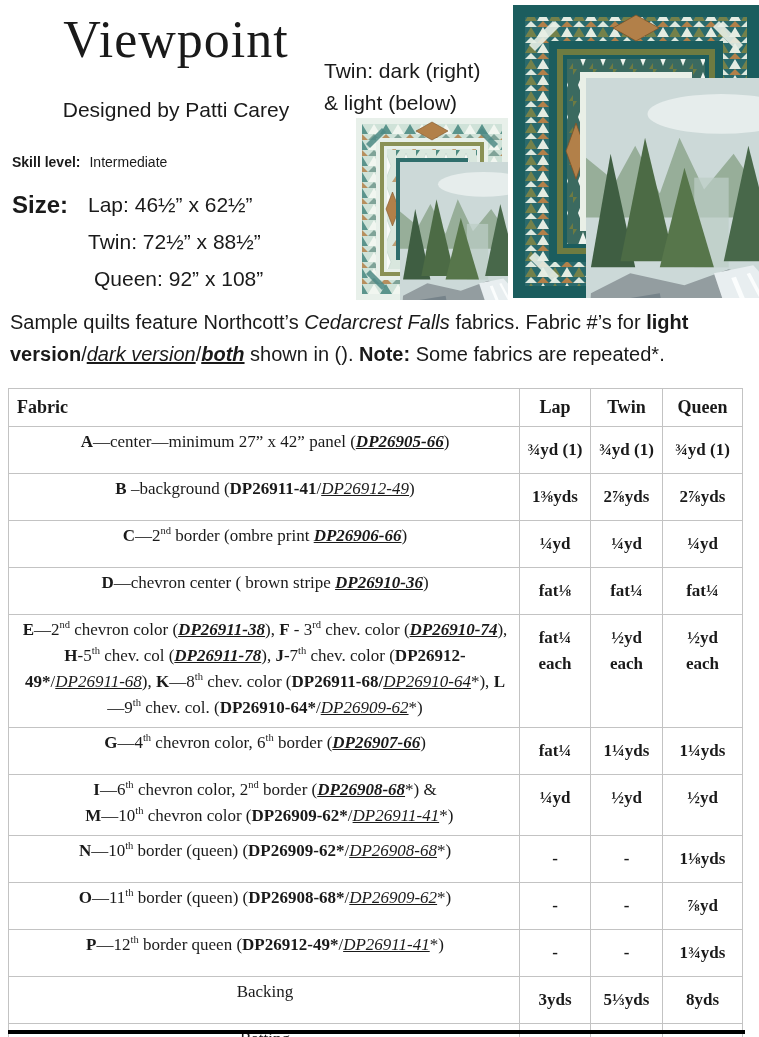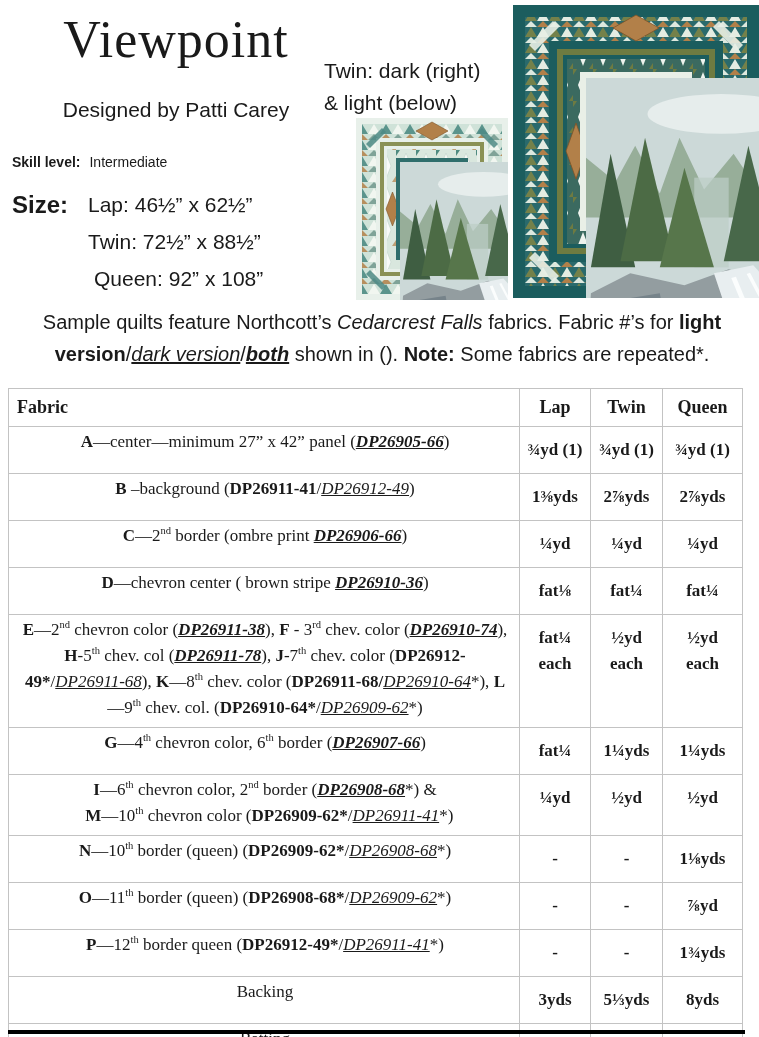--- a/index.html
+++ b/index.html
@@ -32,21 +32,21 @@
   .size-line{height:37px;line-height:28px;}
   .size-line:nth-child(2){}
   .size-line:nth-child(3){margin-left:6px;}
   .caption{position:absolute;left:324px;top:55px;width:172px;font-size:21px;line-height:32px;white-space:pre-line;}
   .quilt{position:absolute;}
   .quilt svg{display:block;width:100%;height:100%;}
   .quilt-light{left:356px;top:118px;width:152px;height:182px;}
   .quilt-dark{left:513px;top:5px;width:246px;height:293px;}
 
   
-  .intro{position:absolute;left:10px;top:306px;width:744px;margin:0;font-size:20px;line-height:32px;text-align:center;}
+  .intro{position:absolute;left:10px;top:306px;width:744px;margin:0;font-size:20px;line-height:32px;}
 
   
   table.fabric{position:absolute;left:8px;top:388px;width:734px;border-collapse:collapse;table-layout:fixed;}
   table.fabric th,table.fabric td{border:1px solid var(--table-border);vertical-align:top;font-family:Liberation Serif, serif;}
   col.c-fab{width:511px;} col.c-lap{width:71px;} col.c-twin{width:72px;} col.c-queen{width:80px;}
   th.fab{text-align:left;padding:7px 6px 7px 8px;font-size:18px;line-height:23px;}
   th.val{text-align:center;padding:7px 2px;font-size:18px;line-height:23px;}
   td.fab{text-align:center;padding:2px 6px 6px 8px;font-size:17px;line-height:26px;}
   td.val{text-align:center;padding:10px 2px;font-size:17px;line-height:26px;font-weight:bold;white-space:pre-line;}
 

